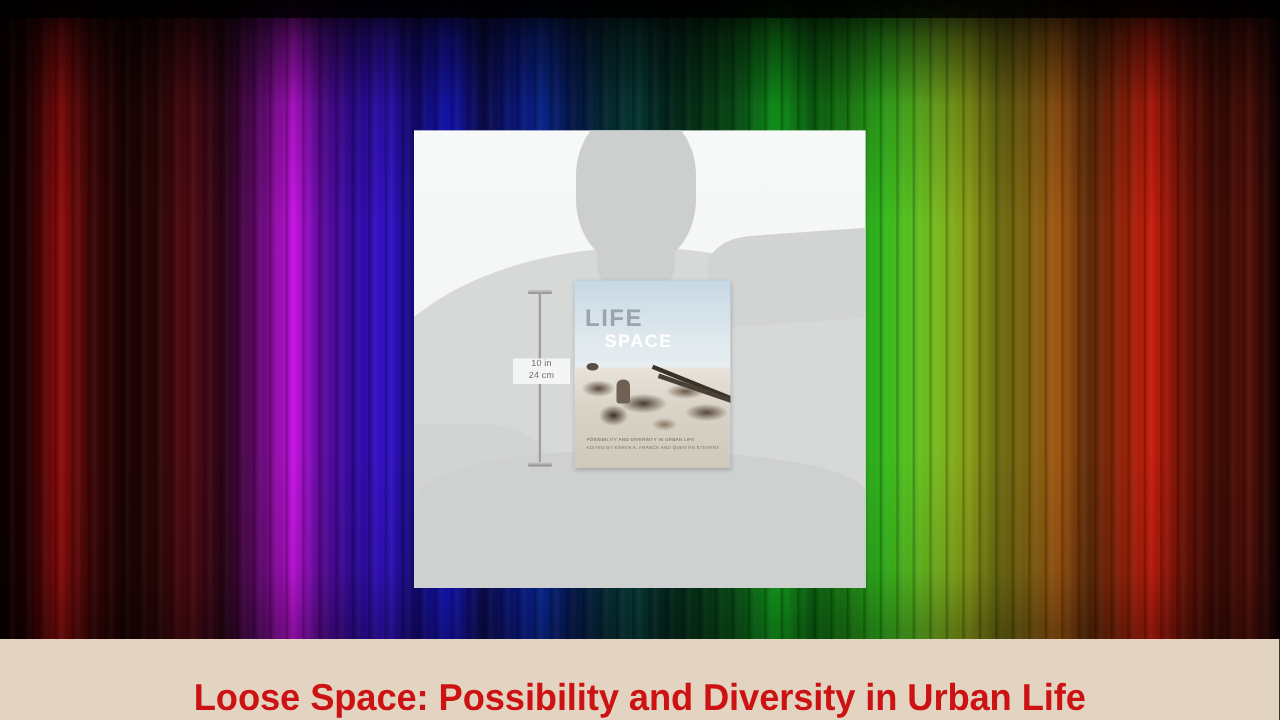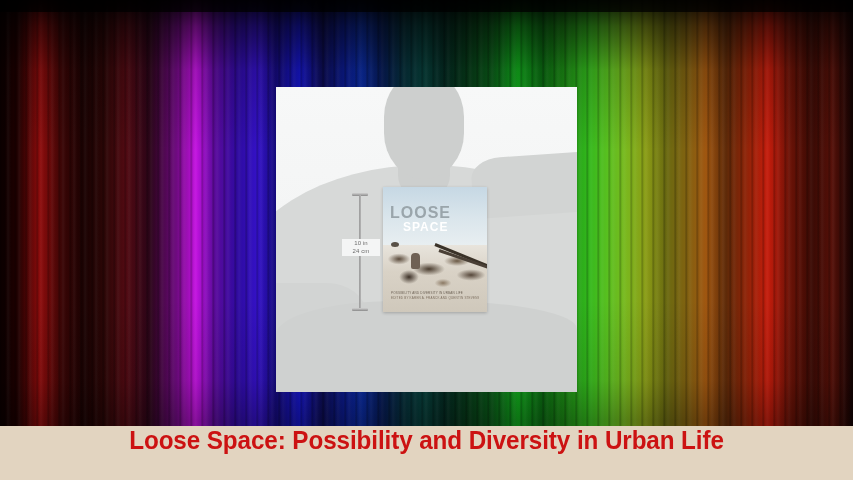--- a/index.html
+++ b/index.html
@@ -339,21 +339,21 @@
 
   
   .title-bar {
     position: absolute;
     left: 0;
     top: 426px;
     width: 853px;
     height: 54px;
     background: #e2d4c0;
     display: flex;
-    align-items: flex-start;
+    align-items: flex-end;
     justify-content: center;
   }
   .title-bar-text {
     font-family: "Liberation Sans", sans-serif;
     font-size: 25px;
     font-weight: 700;
     color: #cc1212;
     letter-spacing: -0.1px;
     white-space: nowrap;
     transform: scaleX(0.97);
@@ -385,21 +385,21 @@
   <div class="book-cover">
     <div class="cover-sky"></div>
     <div class="cover-ground"></div>
     <div class="cover-rubble"></div>
     <div class="cover-pole-a"></div>
     <div class="cover-pole-b"></div>
     <div class="cover-figure"></div>
     <div class="cover-bird"></div>
 
     <div class="cover-title">
-      <span class="l1">LOOSE</span>
+      <span class="l1">LIFE</span>
       <span class="l2">SPACE</span>
     </div>
 
     <div class="cover-subtitle">
       <span>POSSIBILITY AND DIVERSITY IN URBAN LIFE</span>
       <span class="ed">EDITED BY KAREN A. FRANCK AND QUENTIN STEVENS</span>
     </div>
   </div>
 
   <div class="ruler">

